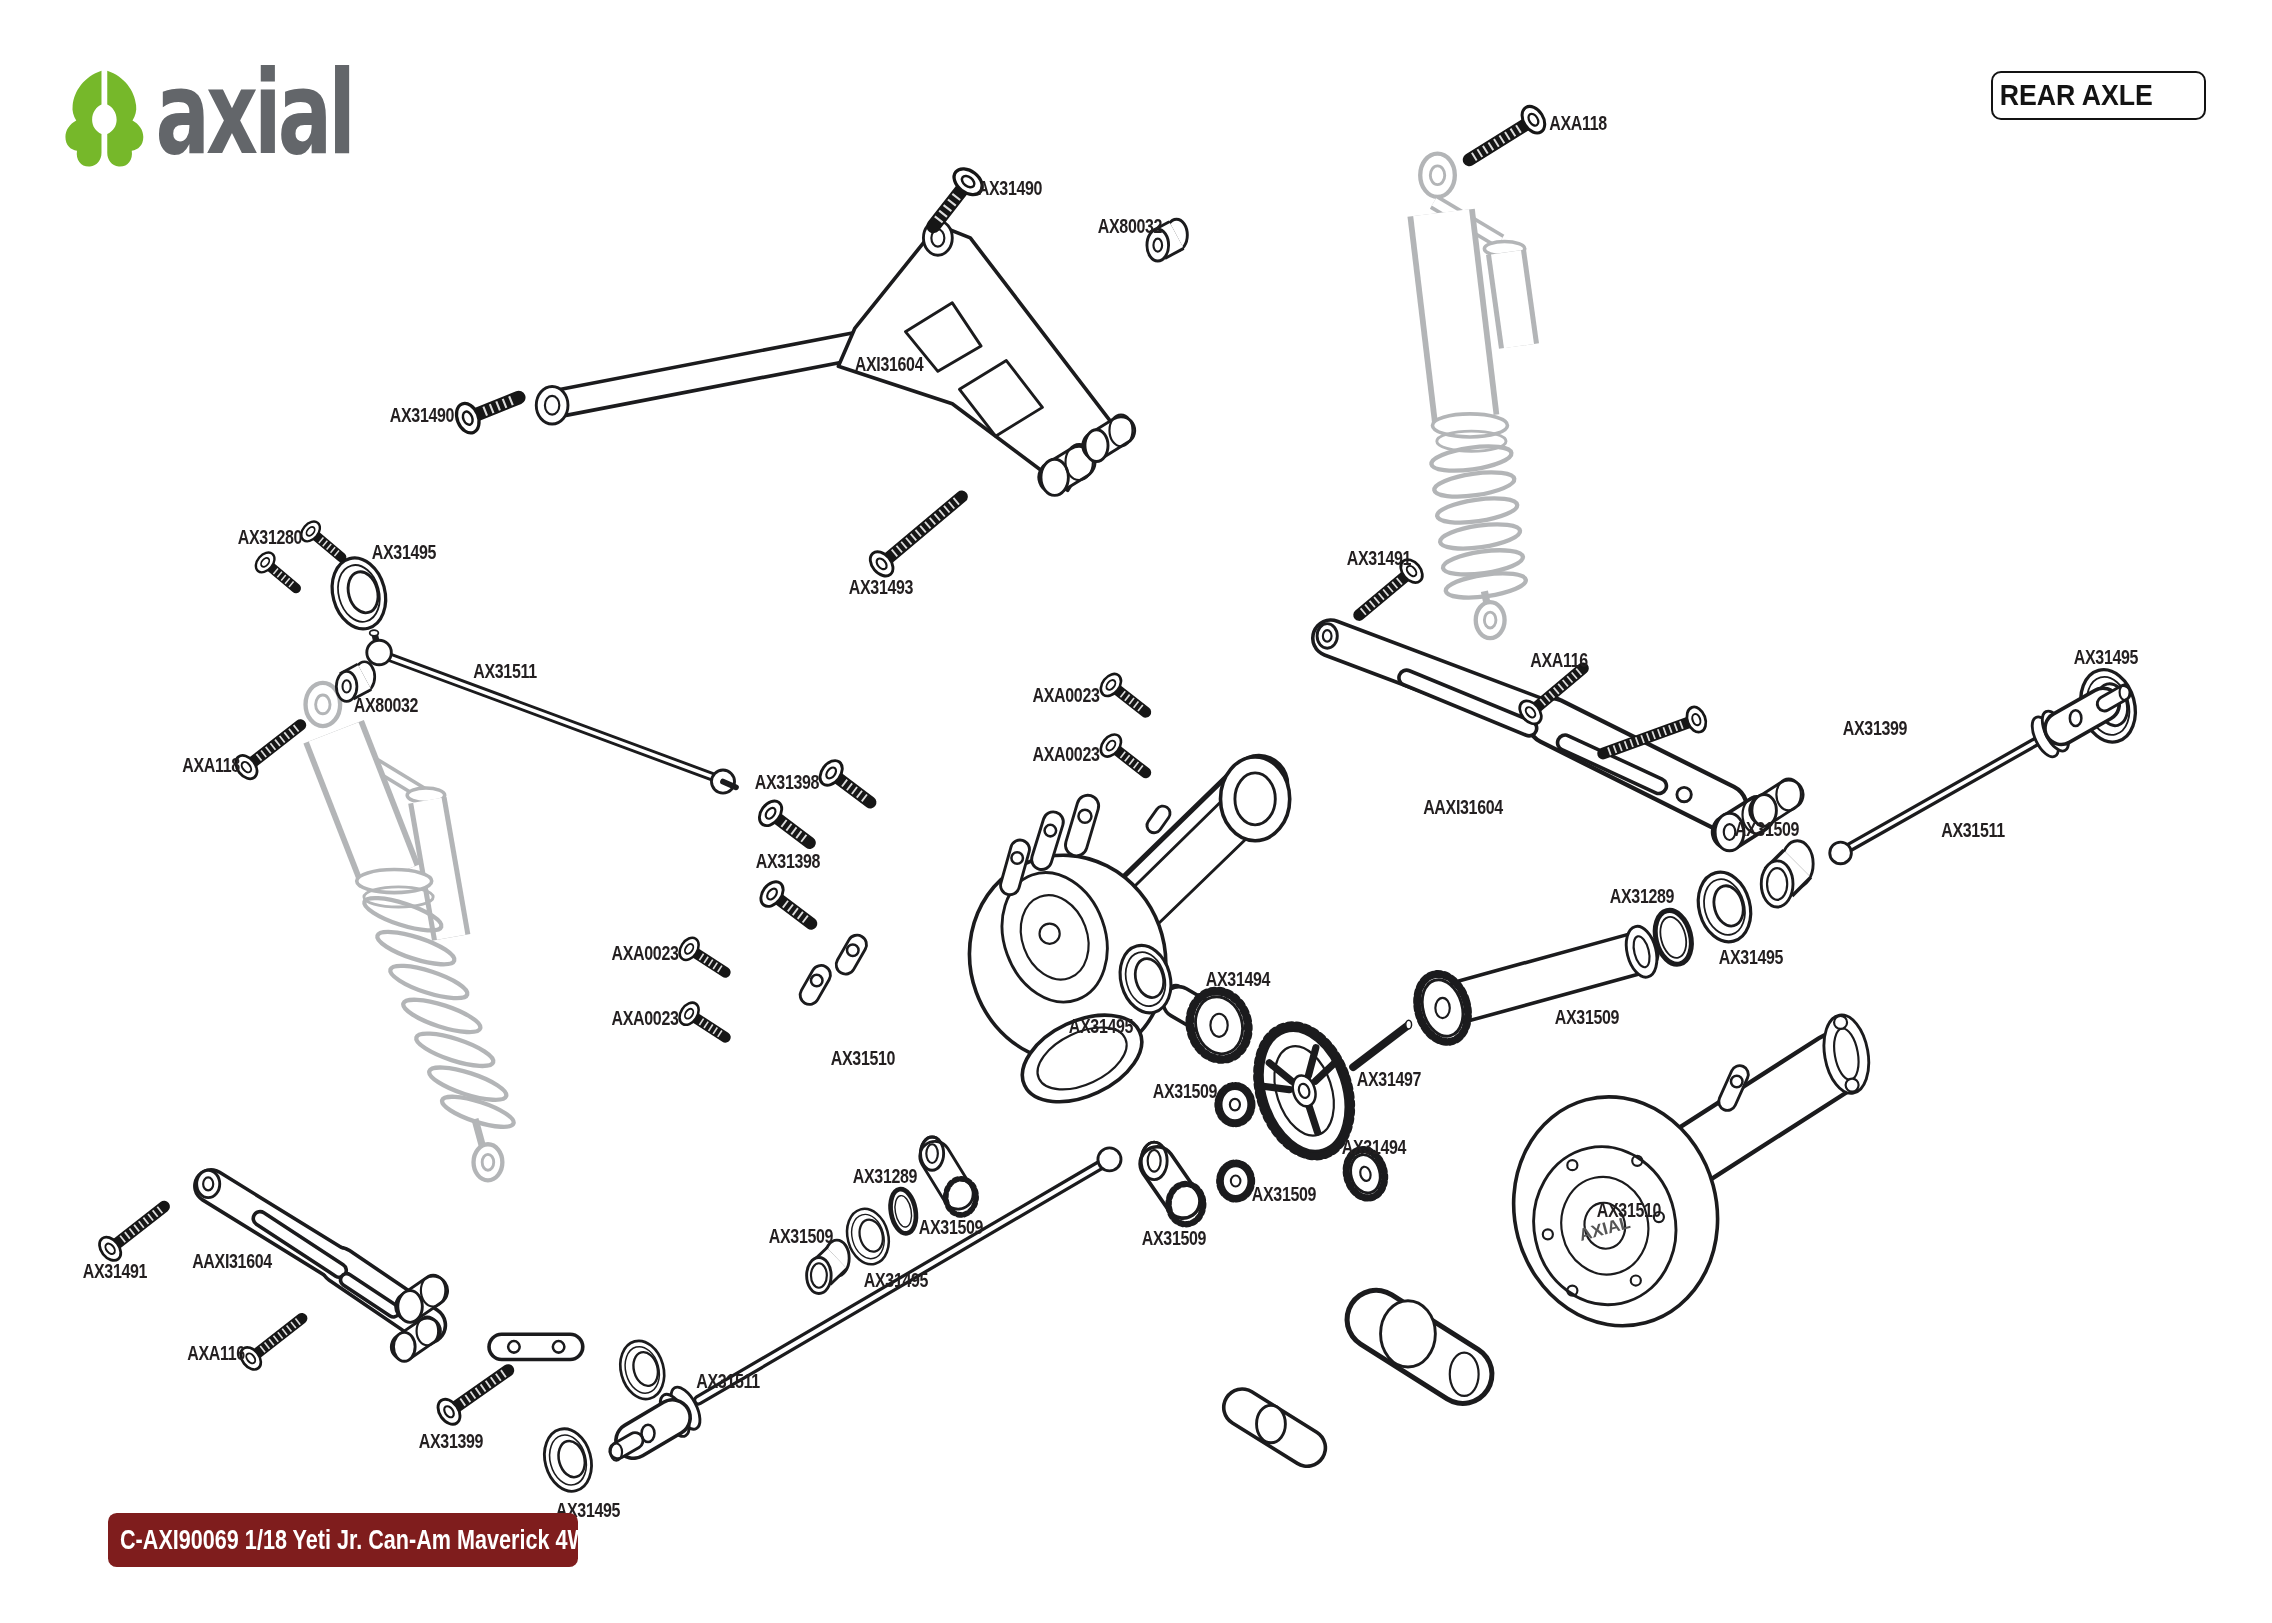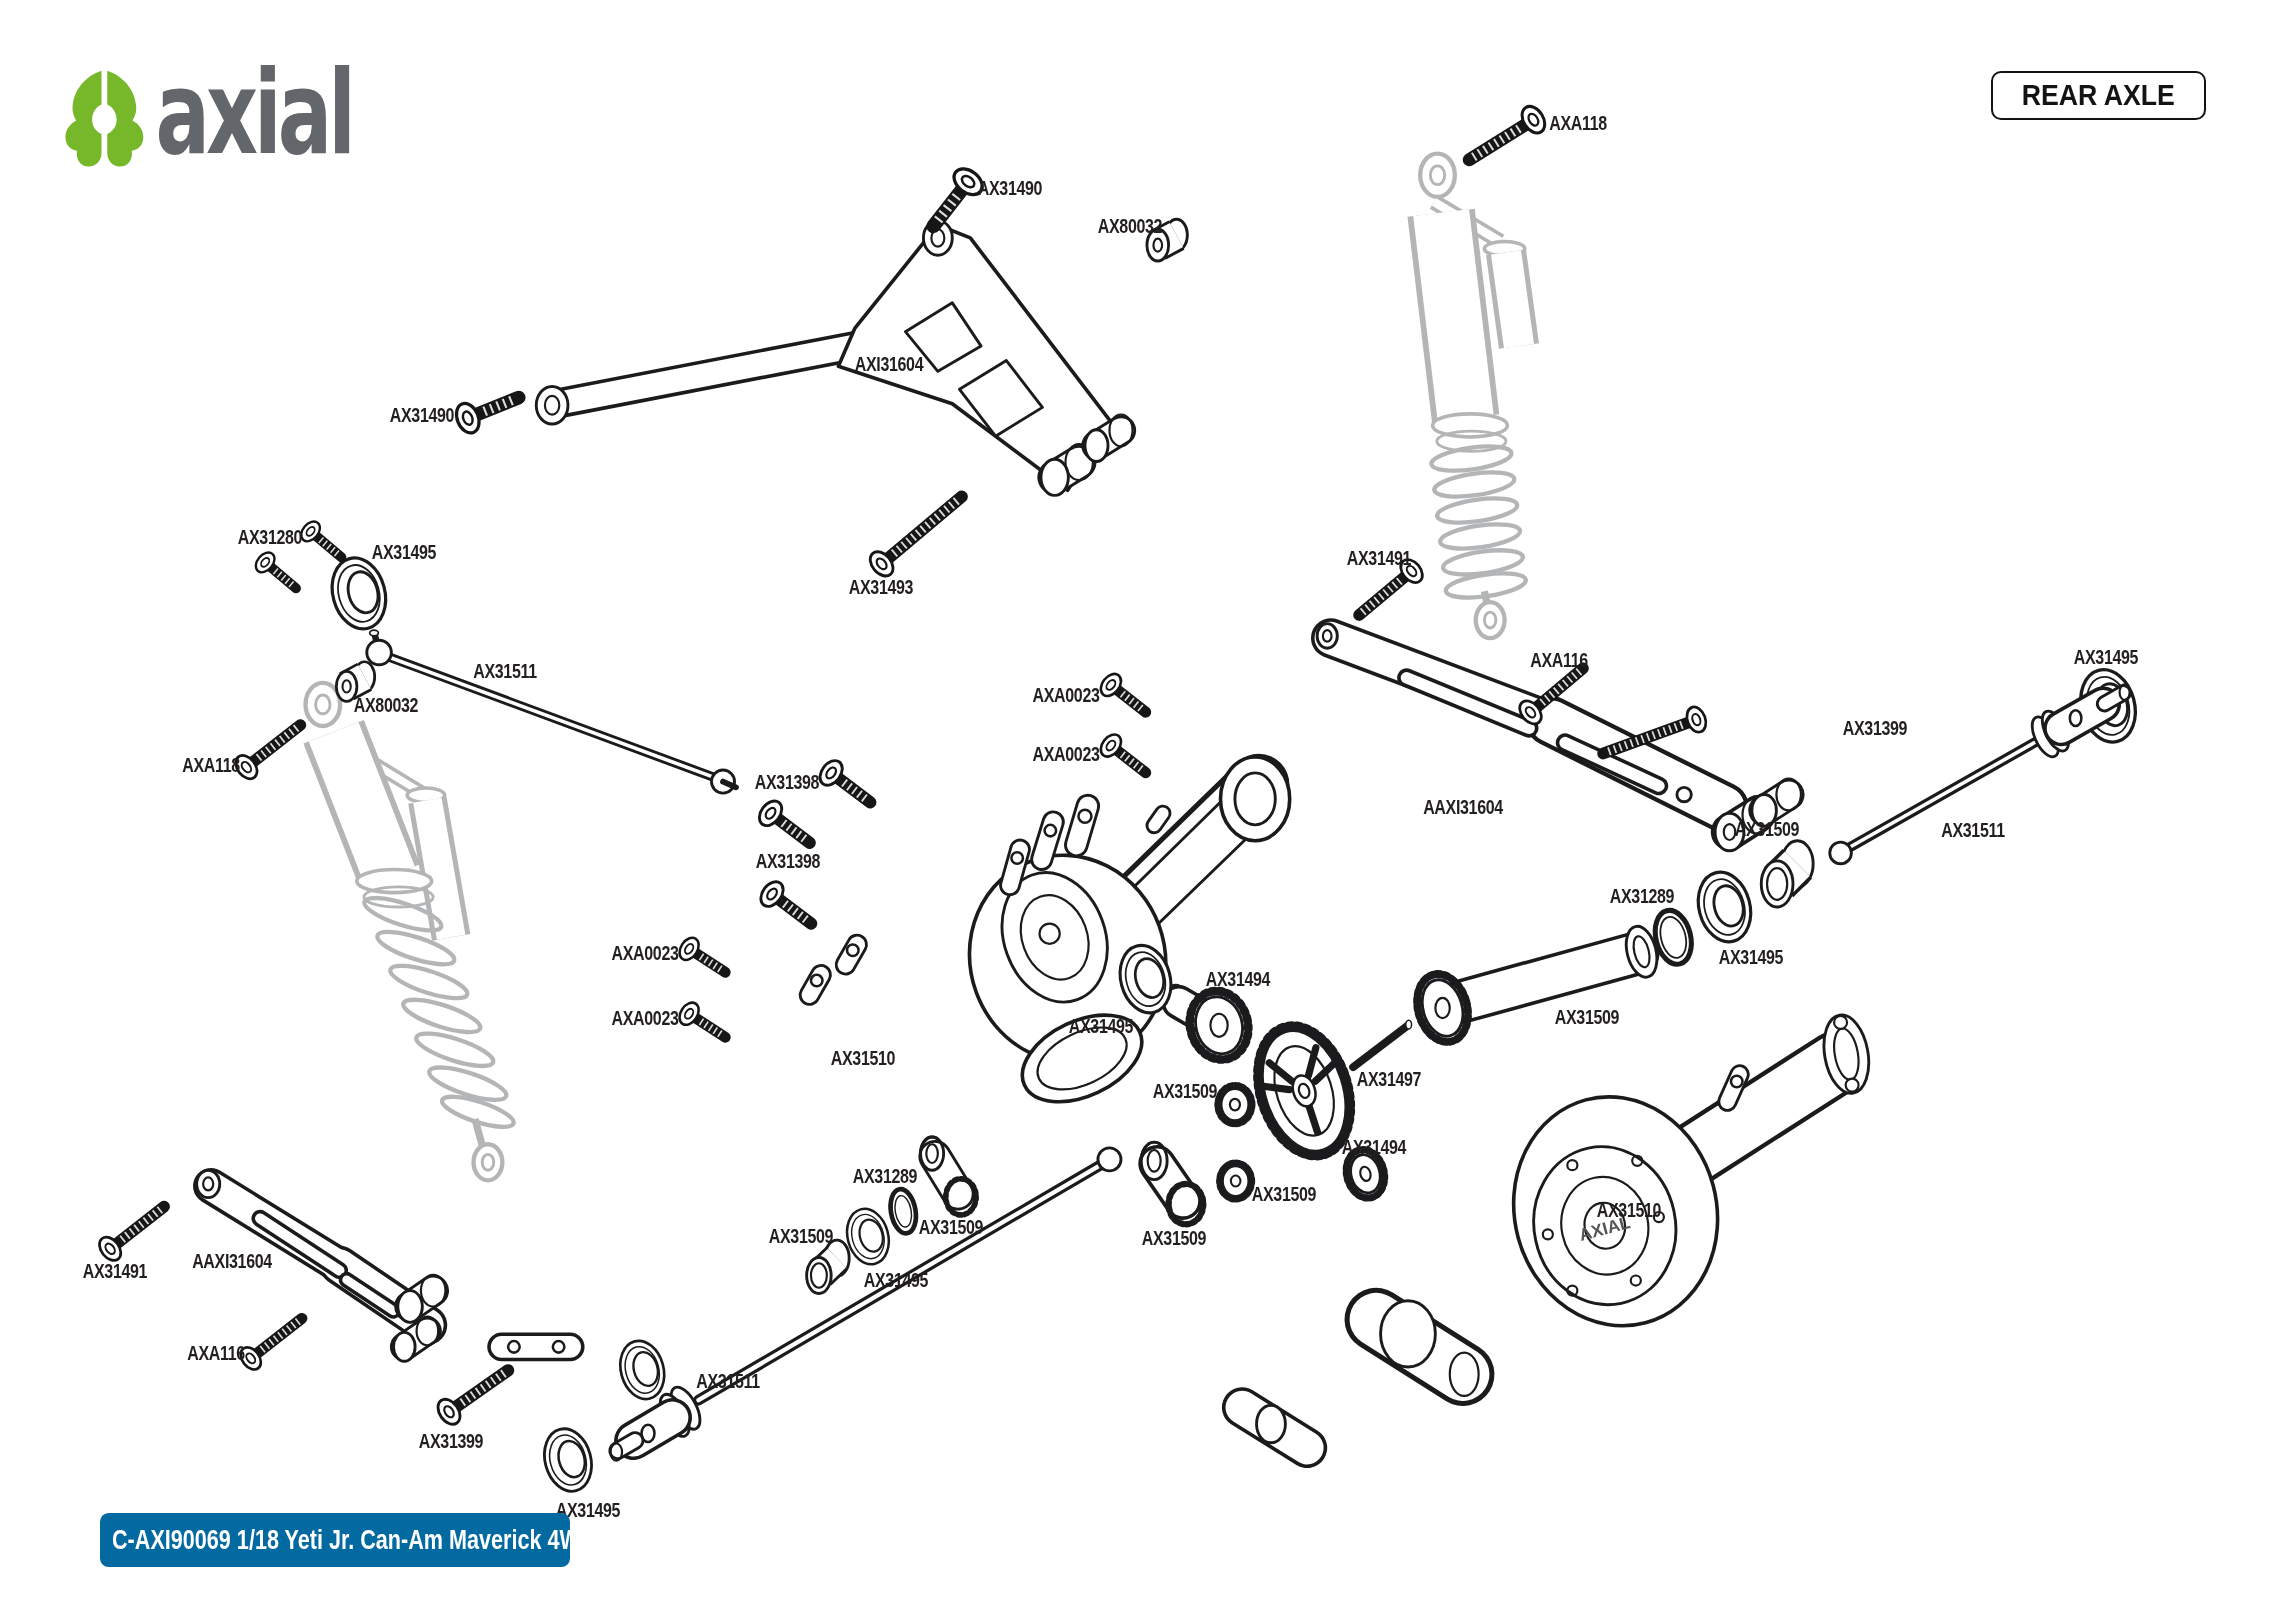--- a/index.html
+++ b/index.html
@@ -8,26 +8,26 @@
   .stage svg{position:absolute;left:0;top:0;}
   .lbl{
     position:absolute;
     transform:translate(-50%,-50%) scaleX(.82);
     font-size:19.5px;font-weight:bold;letter-spacing:-0.4px;
     color:#231f20;white-space:nowrap;z-index:5;
   }
   .badge{
     position:absolute;left:1991px;top:71px;width:211px;height:45px;
     border:2.9px solid #131313;border-radius:10px;background:#fff;
-    display:flex;align-items:center;justify-content:center;z-index:6;
+    display:flex;align-items:center;z-index:6;
   }
   .badge span{font-size:29px;font-weight:bold;color:#131313;display:inline-block;transform:scaleX(.92);white-space:nowrap;}
   .footer-badge{
-    position:absolute;left:100px;top:1513px;width:470px;height:54px;
-    background:#0369a1;border-radius:8.7px;display:flex;align-items:center;z-index:6;
+    position:absolute;left:108px;top:1513px;width:470px;height:54px;
+    background:#7f1d1d;border-radius:8.7px;display:flex;align-items:center;z-index:6;
   }
   .footer-badge span{
     color:#ffffff;font-size:27px;font-weight:bold;white-space:nowrap;
     display:inline-block;transform:scaleX(.80);transform-origin:0 50%;margin-left:11.5px;
   }
 </style>
 </head>
 <body>
 
 <div class="stage">

